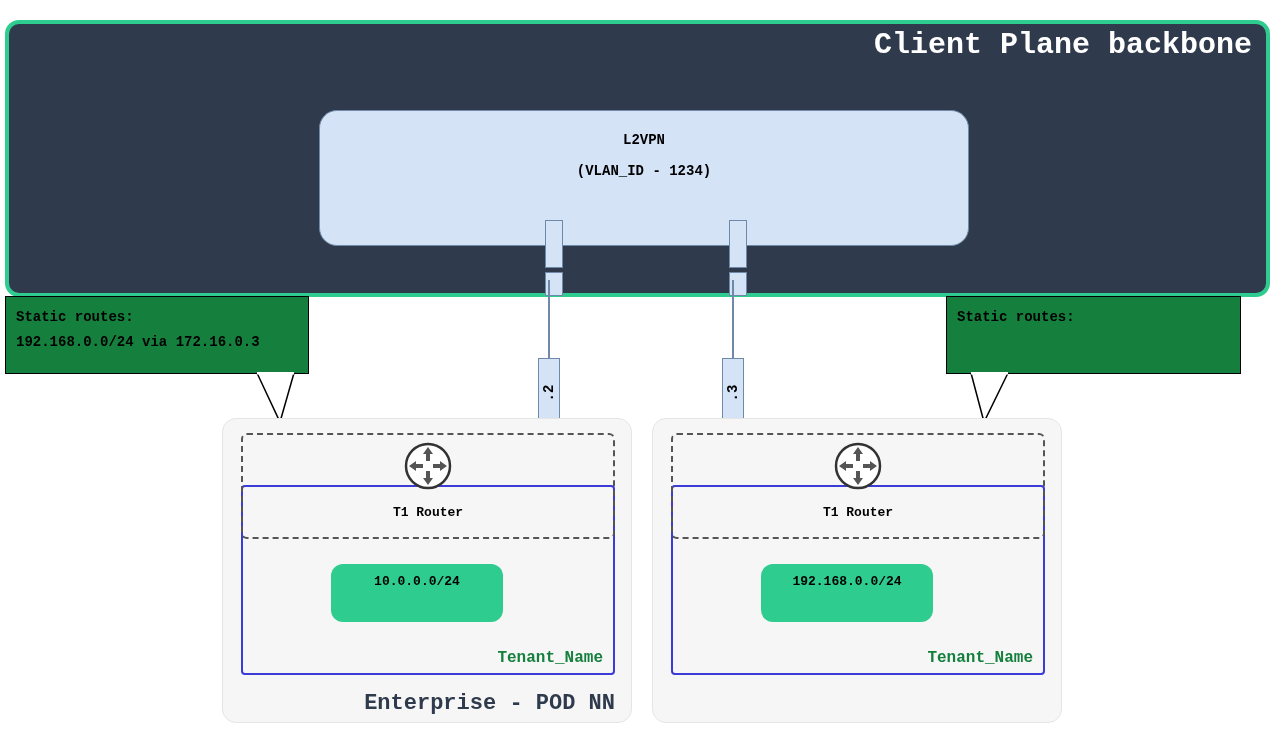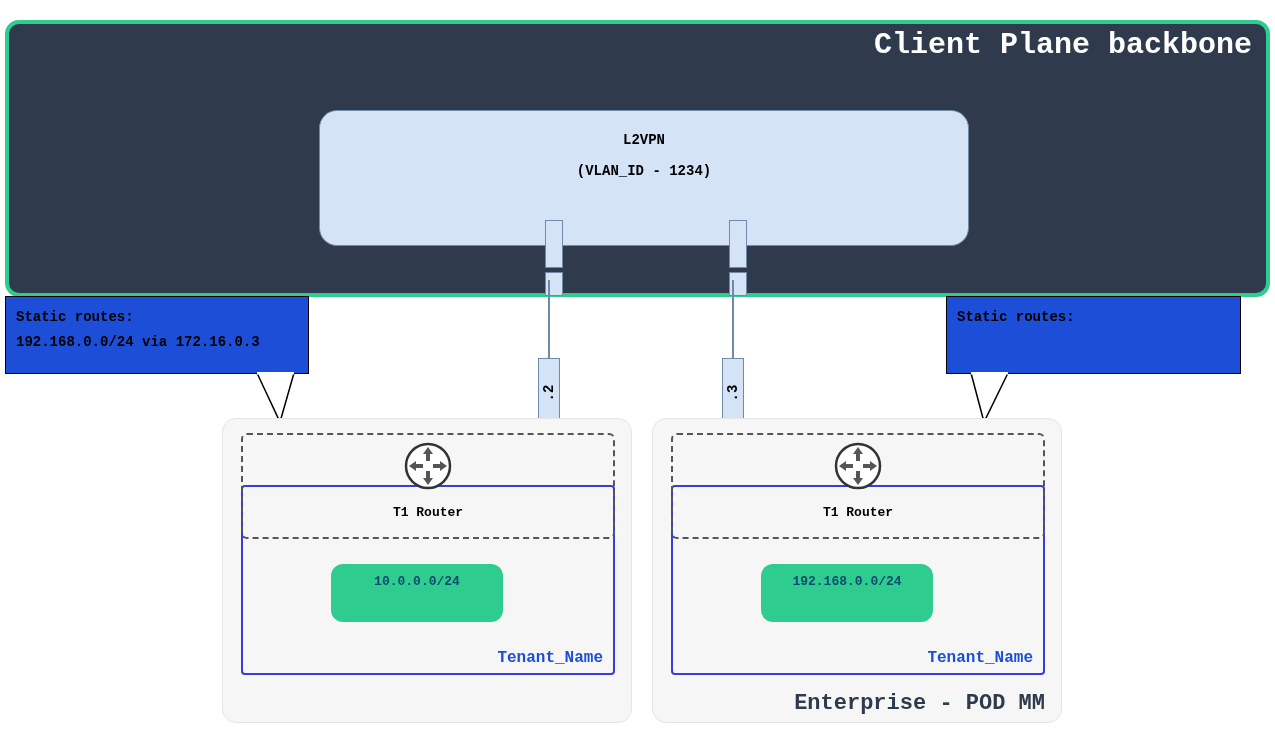--- a/index.html
+++ b/index.html
@@ -48,21 +48,21 @@
   }
   .stub {
     position: absolute;
     width: 18px;
     background: #d5e3f7;
     border: 1px solid #6f8aa8;
   }
   .callout {
     position: absolute;
     border: 1.5px solid #000;
-    background: #1d4ed8;
+    background: #15803d;
     font-size: 14px;
     font-weight: bold;
     padding: 8px 10px 10px 10px;
     line-height: 1.8;
   }
   .pod {
     position: absolute;
     width: 410px;
     height: 305px;
     background: #f6f6f6;
@@ -110,35 +110,35 @@
     height: 190px;
     border: 2.5px solid #3b3bd6;
     border-radius: 4px;
   }
   .tenant-label {
     position: absolute;
     right: 10px;
     bottom: 6px;
     font-weight: bold;
     font-size: 16px;
-    color: #1d4ed8;
+    color: #15803d;
   }
   .subnet {
     position: absolute;
     left: 108px;
     top: 145px;
     width: 172px;
     height: 58px;
     background: #2ecc8f;
     border-radius: 12px;
     text-align: center;
     font-weight: bold;
     font-size: 13px;
     padding-top: 10px;
-    color: #0c4a6e;
+    color: #000000;
   }
   .vline {
     position: absolute;
     width: 2px;
     background: #6f8aa8;
   }
   .ip-stub {
     position: absolute;
     width: 22px;
     height: 70px;
@@ -208,33 +208,33 @@
       <g fill="#555">
         <path d="M25 6 l5 7 h-3 v7 h-4 v-7 h-3 z"></path>
         <path d="M25 44 l-5 -7 h3 v-7 h4 v7 h3 z"></path>
         <path d="M6 25 l7 -5 v3 h7 v4 h-7 v3 z"></path>
         <path d="M44 25 l-7 5 v-3 h-7 v-4 h7 v-3 z"></path>
       </g>
     </svg>
     <div class="t1-label">T1 Router</div>
   </div>
   <div class="subnet">10.0.0.0/24</div>
+  <div class="pod-title">Enterprise - POD NN</div>
 </div>
 
 <div class="pod" style="left:652px; top:418px;">
   <div class="tenant-box">
     <div class="tenant-label">Tenant_Name</div>
   </div>
   <div class="t1-box">
     <svg class="router-icon" width="50" height="50" viewBox="0 0 50 50">
       <circle cx="25" cy="25" r="22" fill="#fff" stroke="#333" stroke-width="2.5"></circle>
       <g fill="#555">
         <path d="M25 6 l5 7 h-3 v7 h-4 v-7 h-3 z"></path>
         <path d="M25 44 l-5 -7 h3 v-7 h4 v7 h3 z"></path>
         <path d="M6 25 l7 -5 v3 h7 v4 h-7 v3 z"></path>
         <path d="M44 25 l-7 5 v-3 h-7 v-4 h7 v-3 z"></path>
       </g>
     </svg>
     <div class="t1-label">T1 Router</div>
   </div>
   <div class="subnet">192.168.0.0/24</div>
-  <div class="pod-title">Enterprise - POD MM</div>
 </div>
 
 </body></html>

